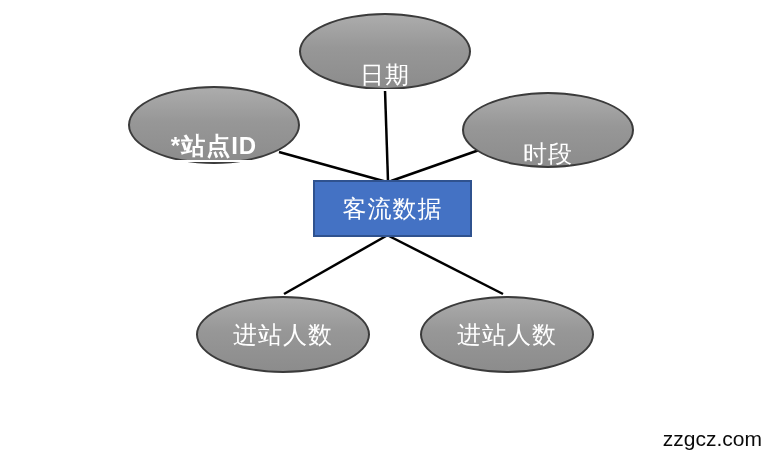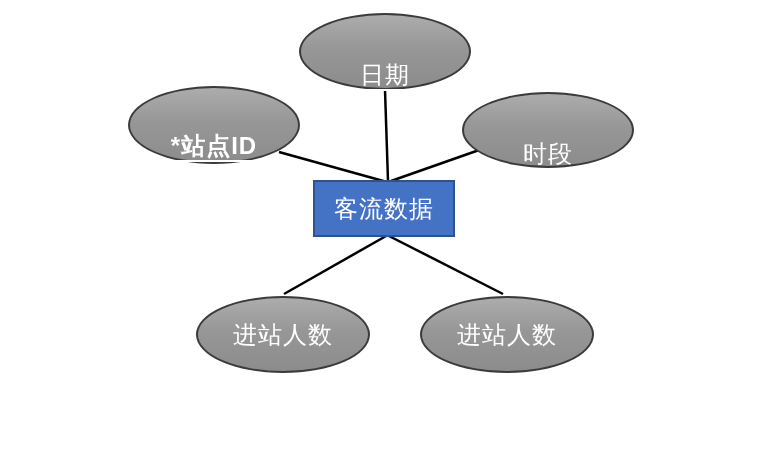--- a/index.html
+++ b/index.html
@@ -49,21 +49,21 @@
   .attr-date     { left: 299px; top: 13px;  width: 172px; height: 77px; }
   .attr-station  { left: 128px; top: 86px;  width: 172px; height: 78px; align-items: flex-end; }
   .attr-period   { left: 462px; top: 92px;  width: 172px; height: 76px; }
   .attr-inbound  { left: 196px; top: 296px; width: 174px; height: 77px; }
   .attr-outbound { left: 420px; top: 296px; width: 174px; height: 77px; }
 
   .entity-box {
     position: absolute;
     left: 313px;
     top: 180px;
-    width: 142px;
+    width: 159px;
     height: 57px;
     background: #4472c4;
     border: 2px solid #2f528f;
     box-sizing: border-box;
     display: flex;
     align-items: center;
     justify-content: center;
   }
   .entity-label {
     color: #ffffff;
@@ -109,14 +109,15 @@
   </div>
 
   <div class="ellipse attr-inbound">
     <span class="attr-label">进站人数</span>
   </div>
 
   <div class="ellipse attr-outbound">
     <span class="attr-label">进站人数</span>
   </div>
 
+  <div class="watermark">zzgcz.com</div>
 
 </div>
 
 </body></html>

